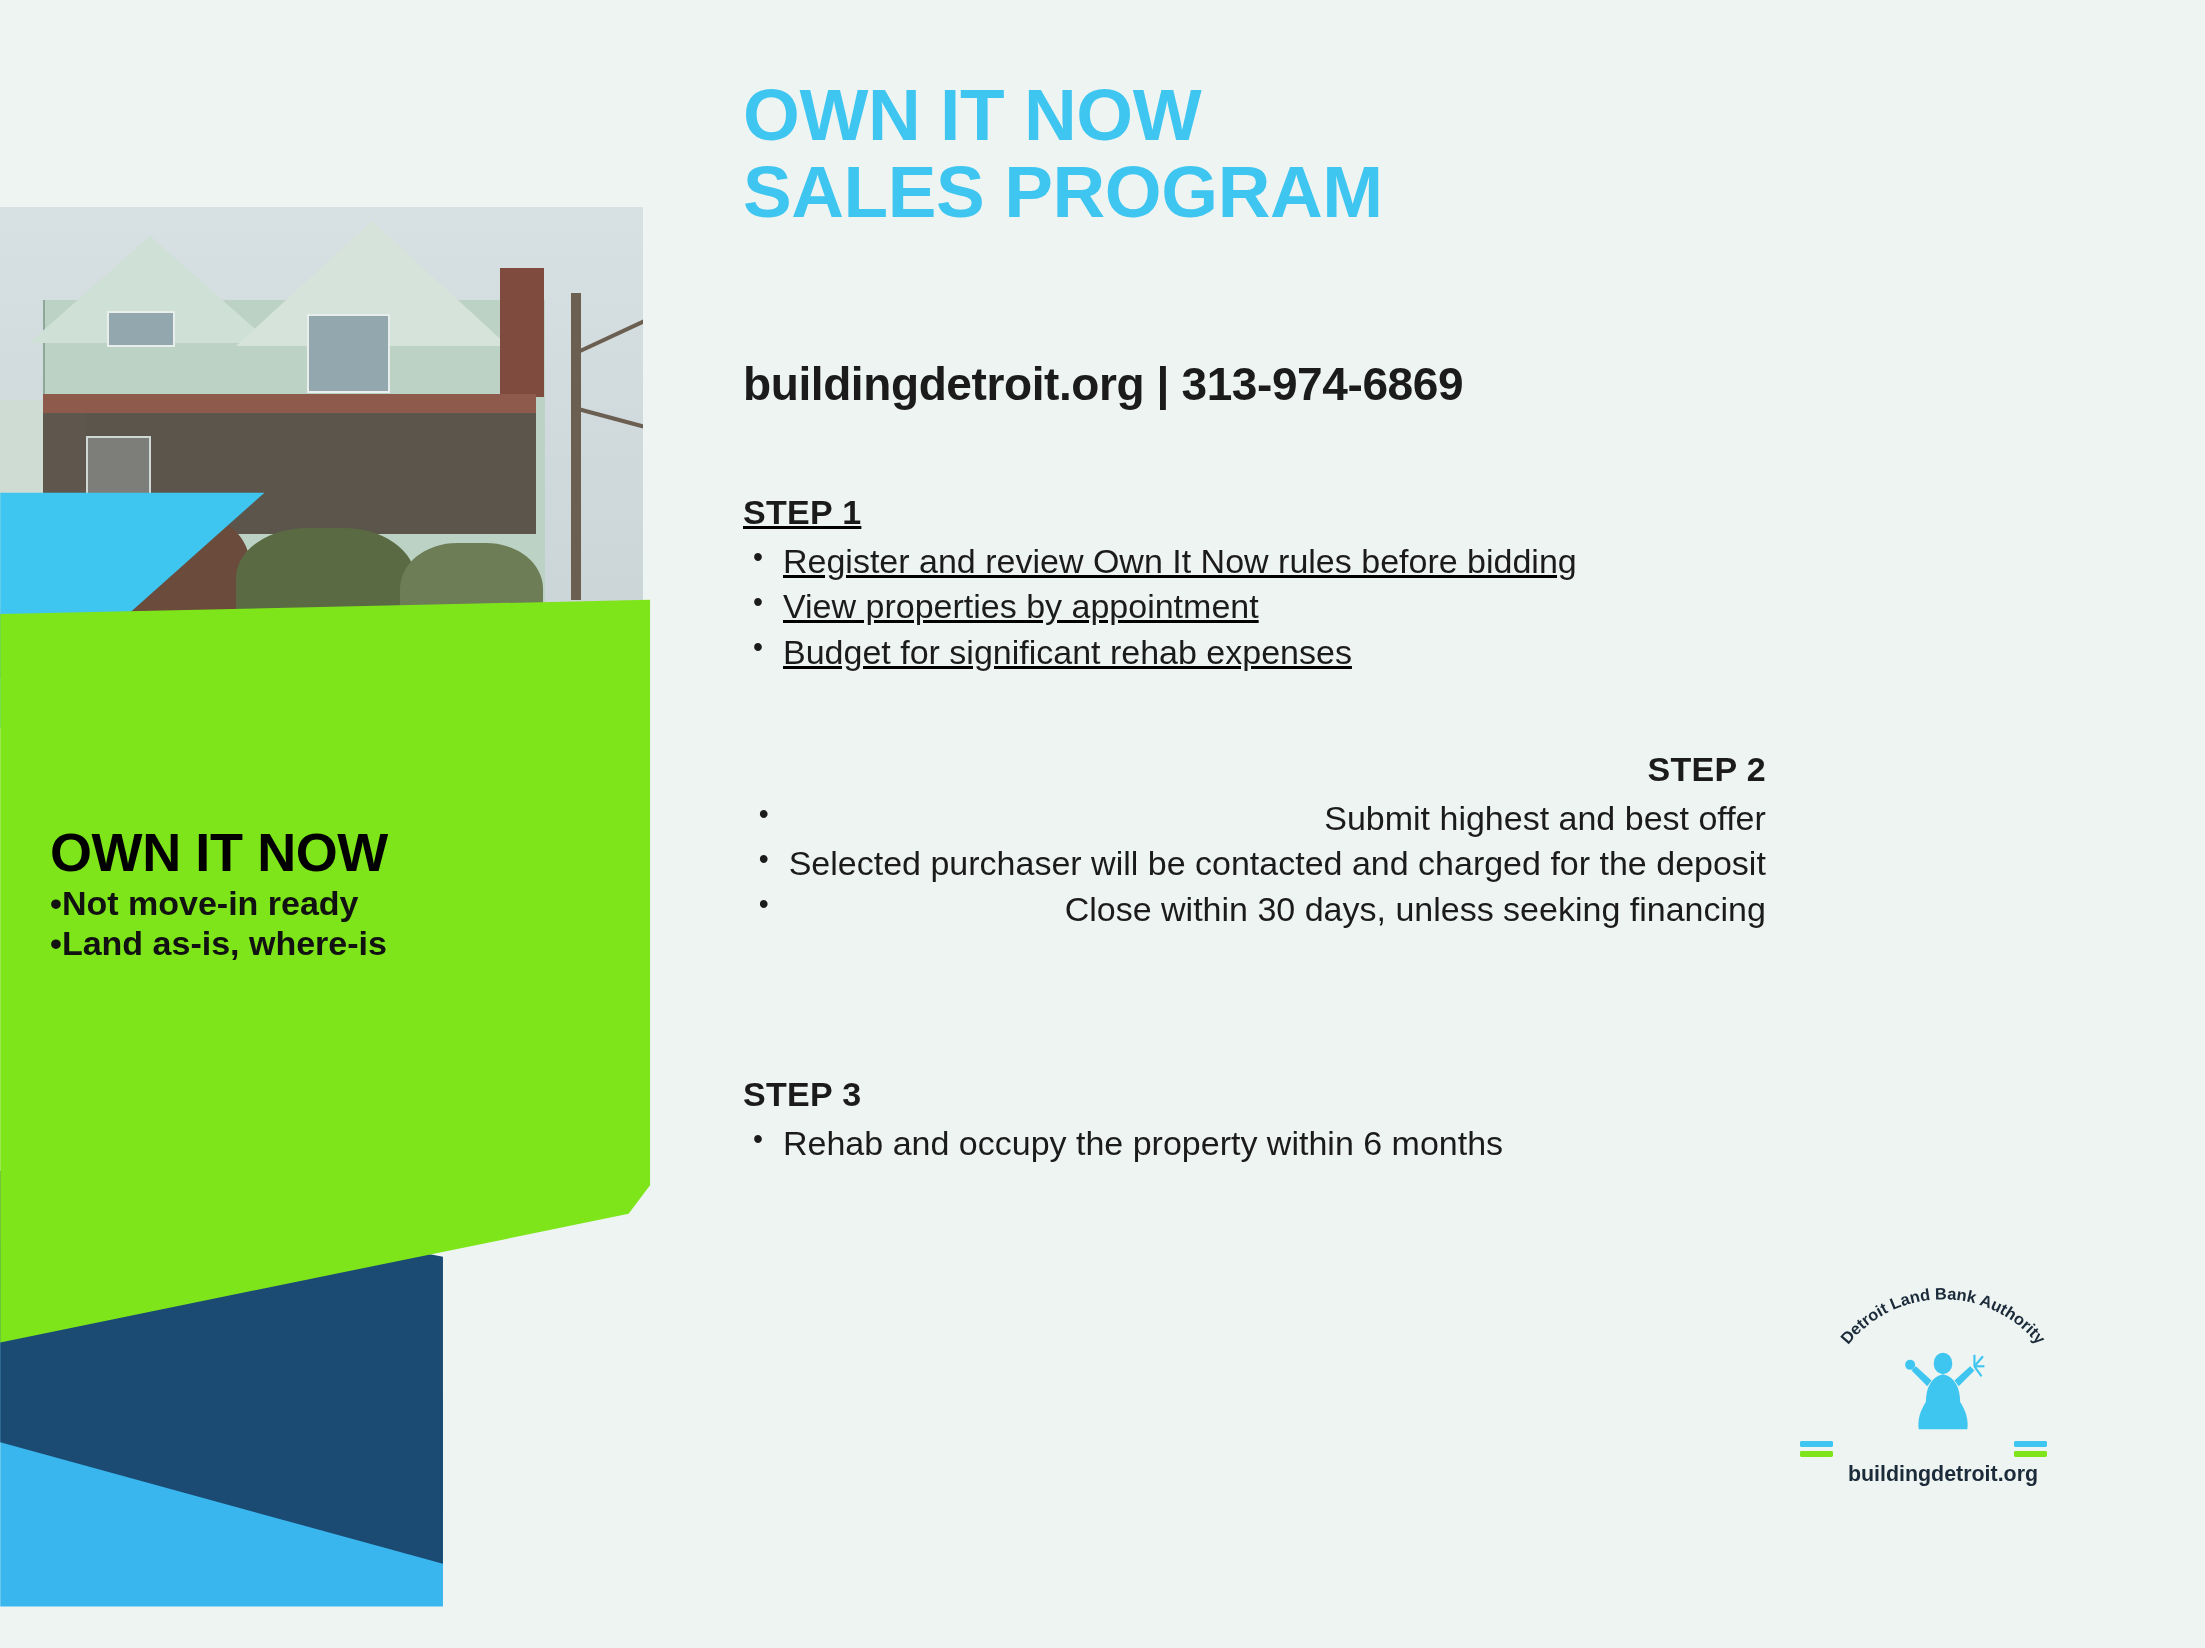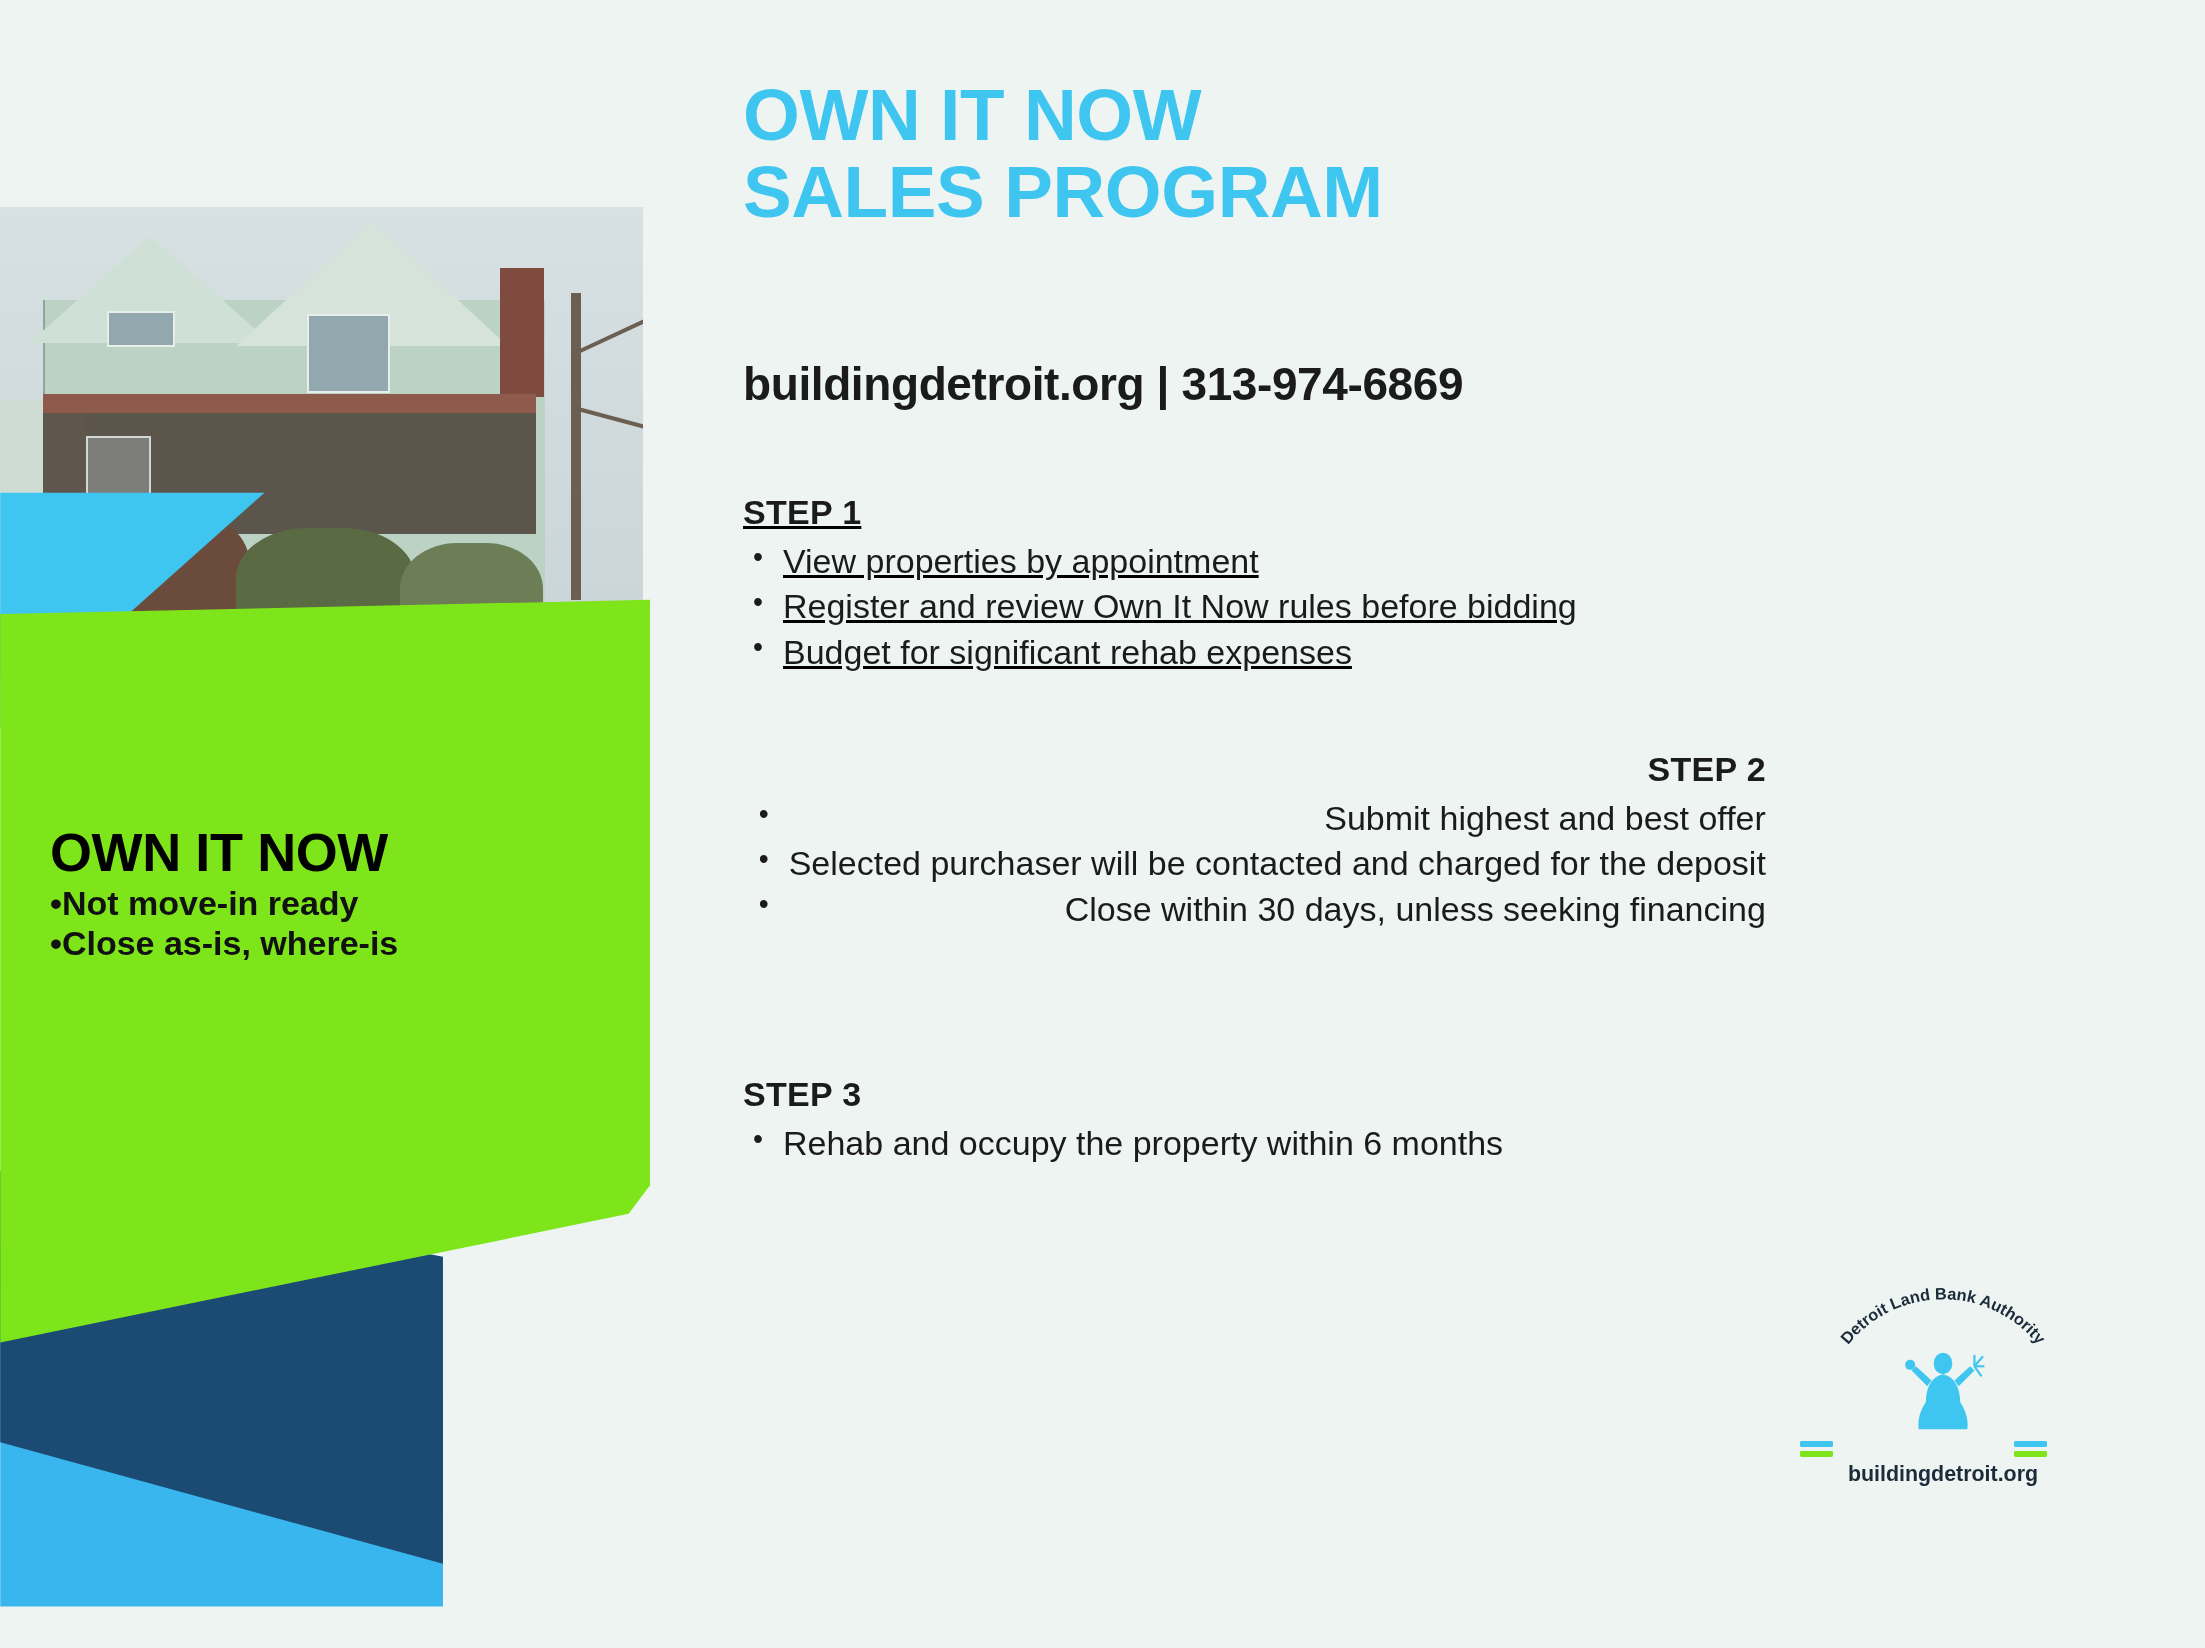--- a/index.html
+++ b/index.html
@@ -274,38 +274,38 @@
     <polygon points="0,1740 620,1960 620,2250 0,2250" fill="#3ab6ee"></polygon>
 
     <polygon points="0,1640 620,1760 620,2190 0,2020" fill="#1b4a73"></polygon>
 
     <polygon points="0,860 910,840 910,1660 880,1700 0,1880" fill="#7ee51a"></polygon>
   </svg>
 
   <div id="ribbon-text">
     <div id="ribbon-title">OWN IT NOW</div>
     <div class="ribbon-line">•Not move-in ready</div>
-    <div class="ribbon-line">•Close as-is, where-is</div>
+    <div class="ribbon-line">•Land as-is, where-is</div>
   </div>
 </div>
 
 <div id="content">
 
   <div id="title-block">
     <h1 class="title">OWN IT NOW</h1>
     <h1 class="title">SALES PROGRAM</h1>
   </div>
 
   <div id="contact">buildingdetroit.org | 313-974-6869</div>
 
   <div id="step1">
     <div class="step-head">STEP 1</div>
     <ul class="bullets">
+      <li>Register and review Own It Now rules before bidding</li>
       <li>View properties by appointment</li>
-      <li>Register and review Own It Now rules before bidding</li>
       <li>Budget for significant rehab expenses</li>
     </ul>
   </div>
 
   <div id="step2">
     <div class="step-head">STEP 2</div>
     <ul class="bullets">
       <li>Submit highest and best offer</li>
       <li>Selected purchaser will be contacted and charged for the deposit</li>
       <li>Close within 30 days, unless seeking financing</li>

